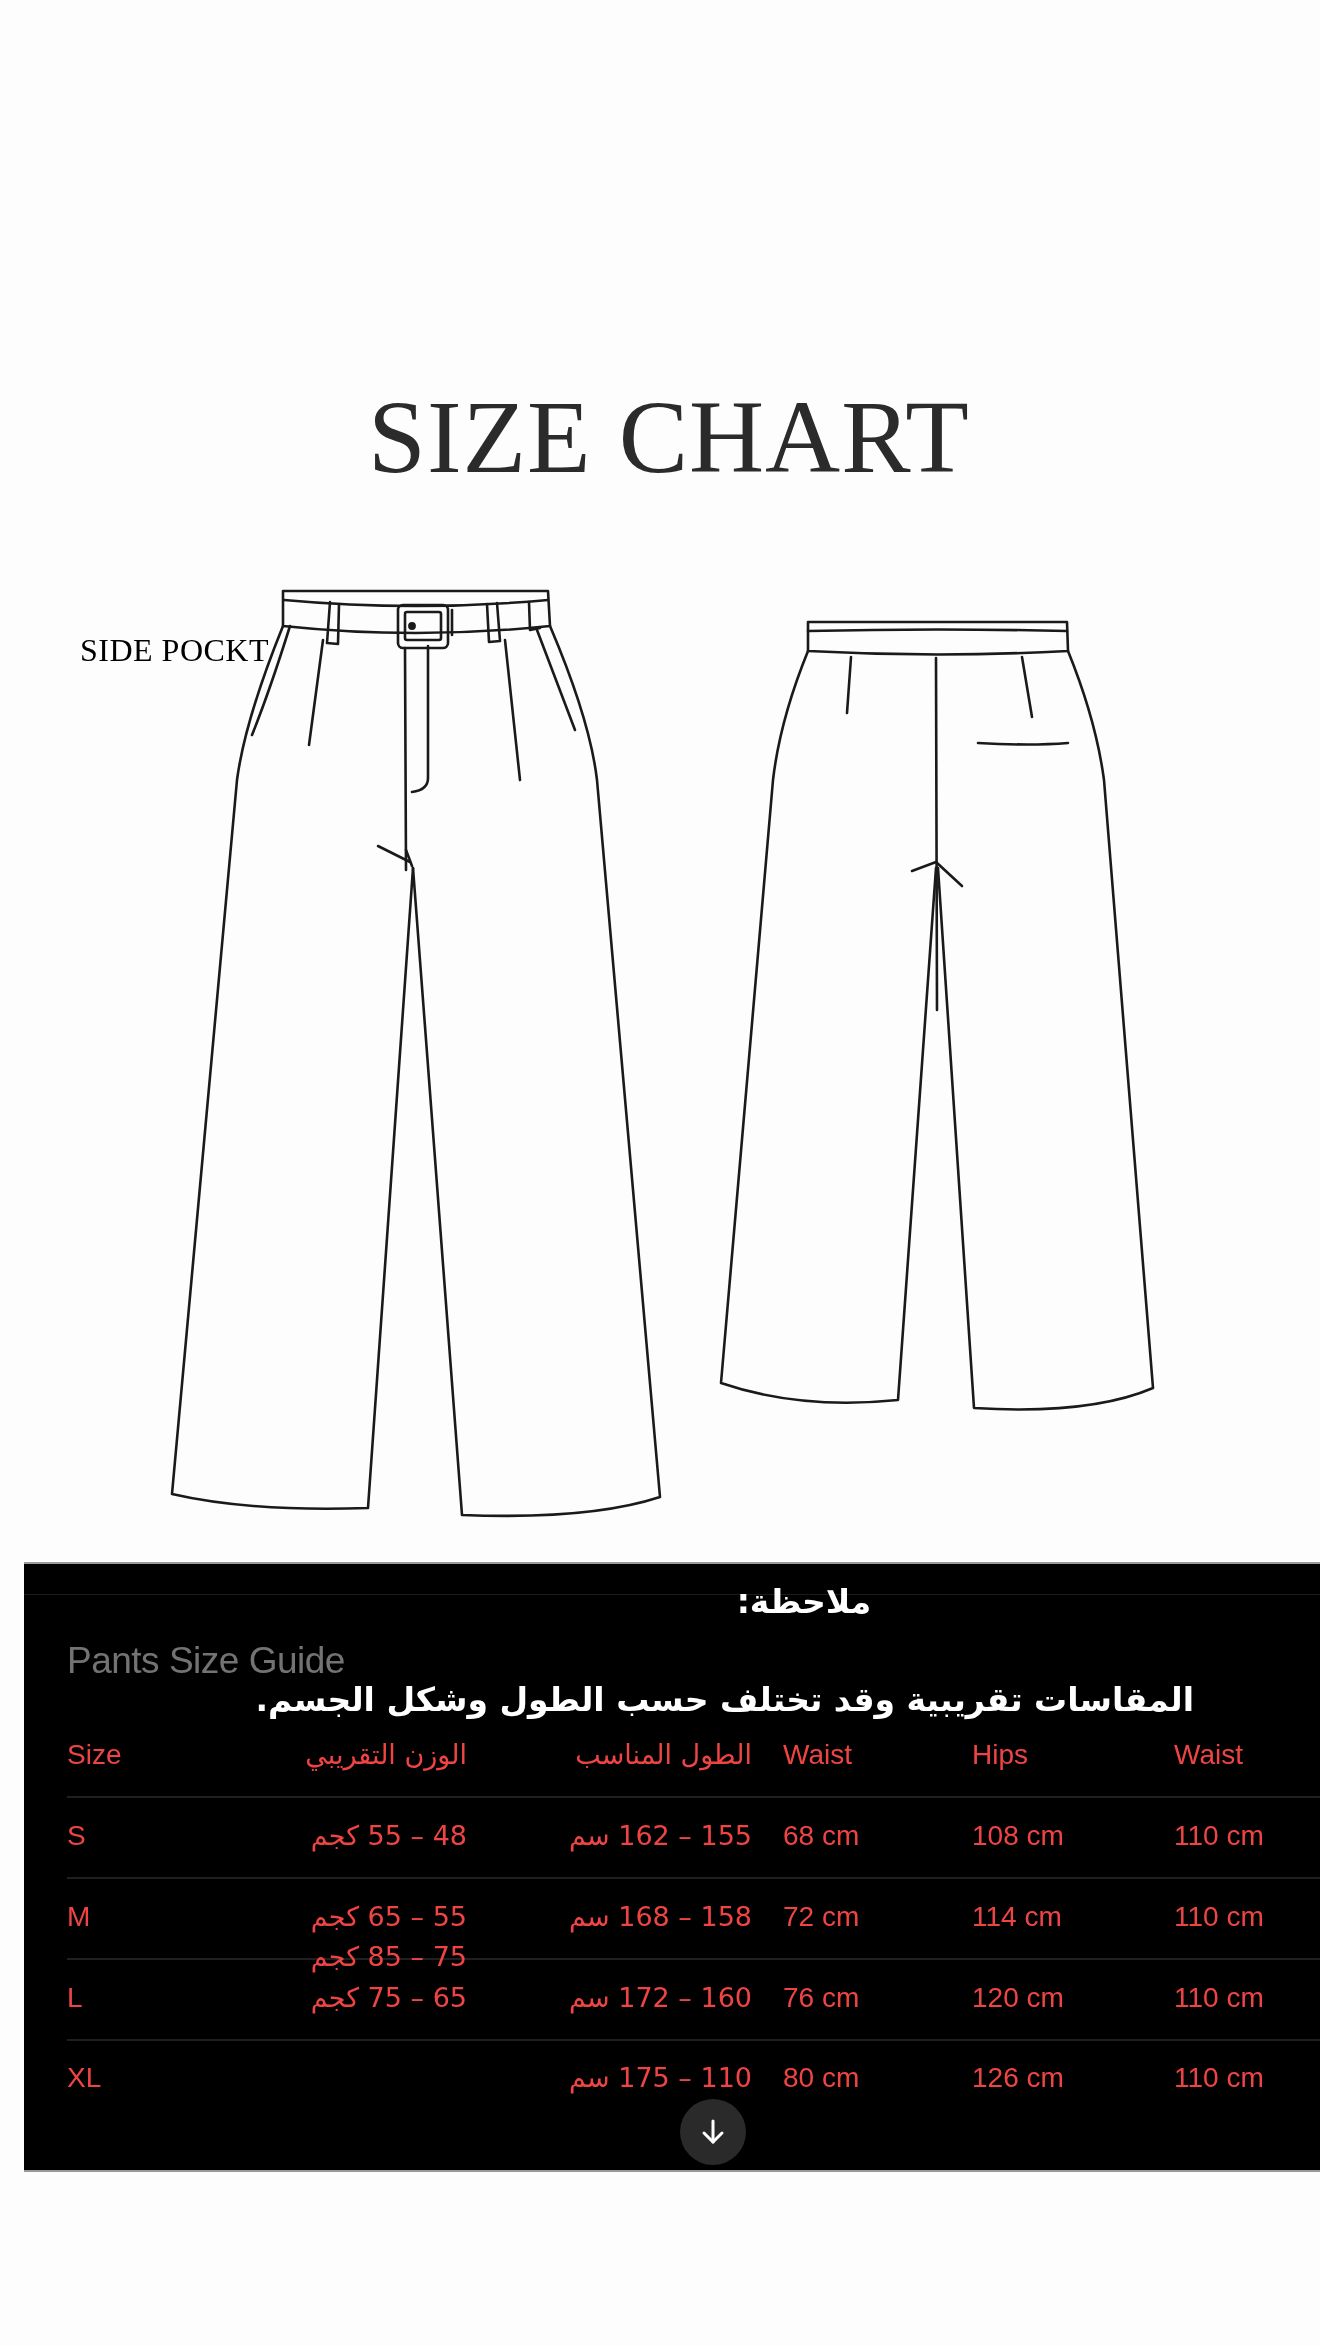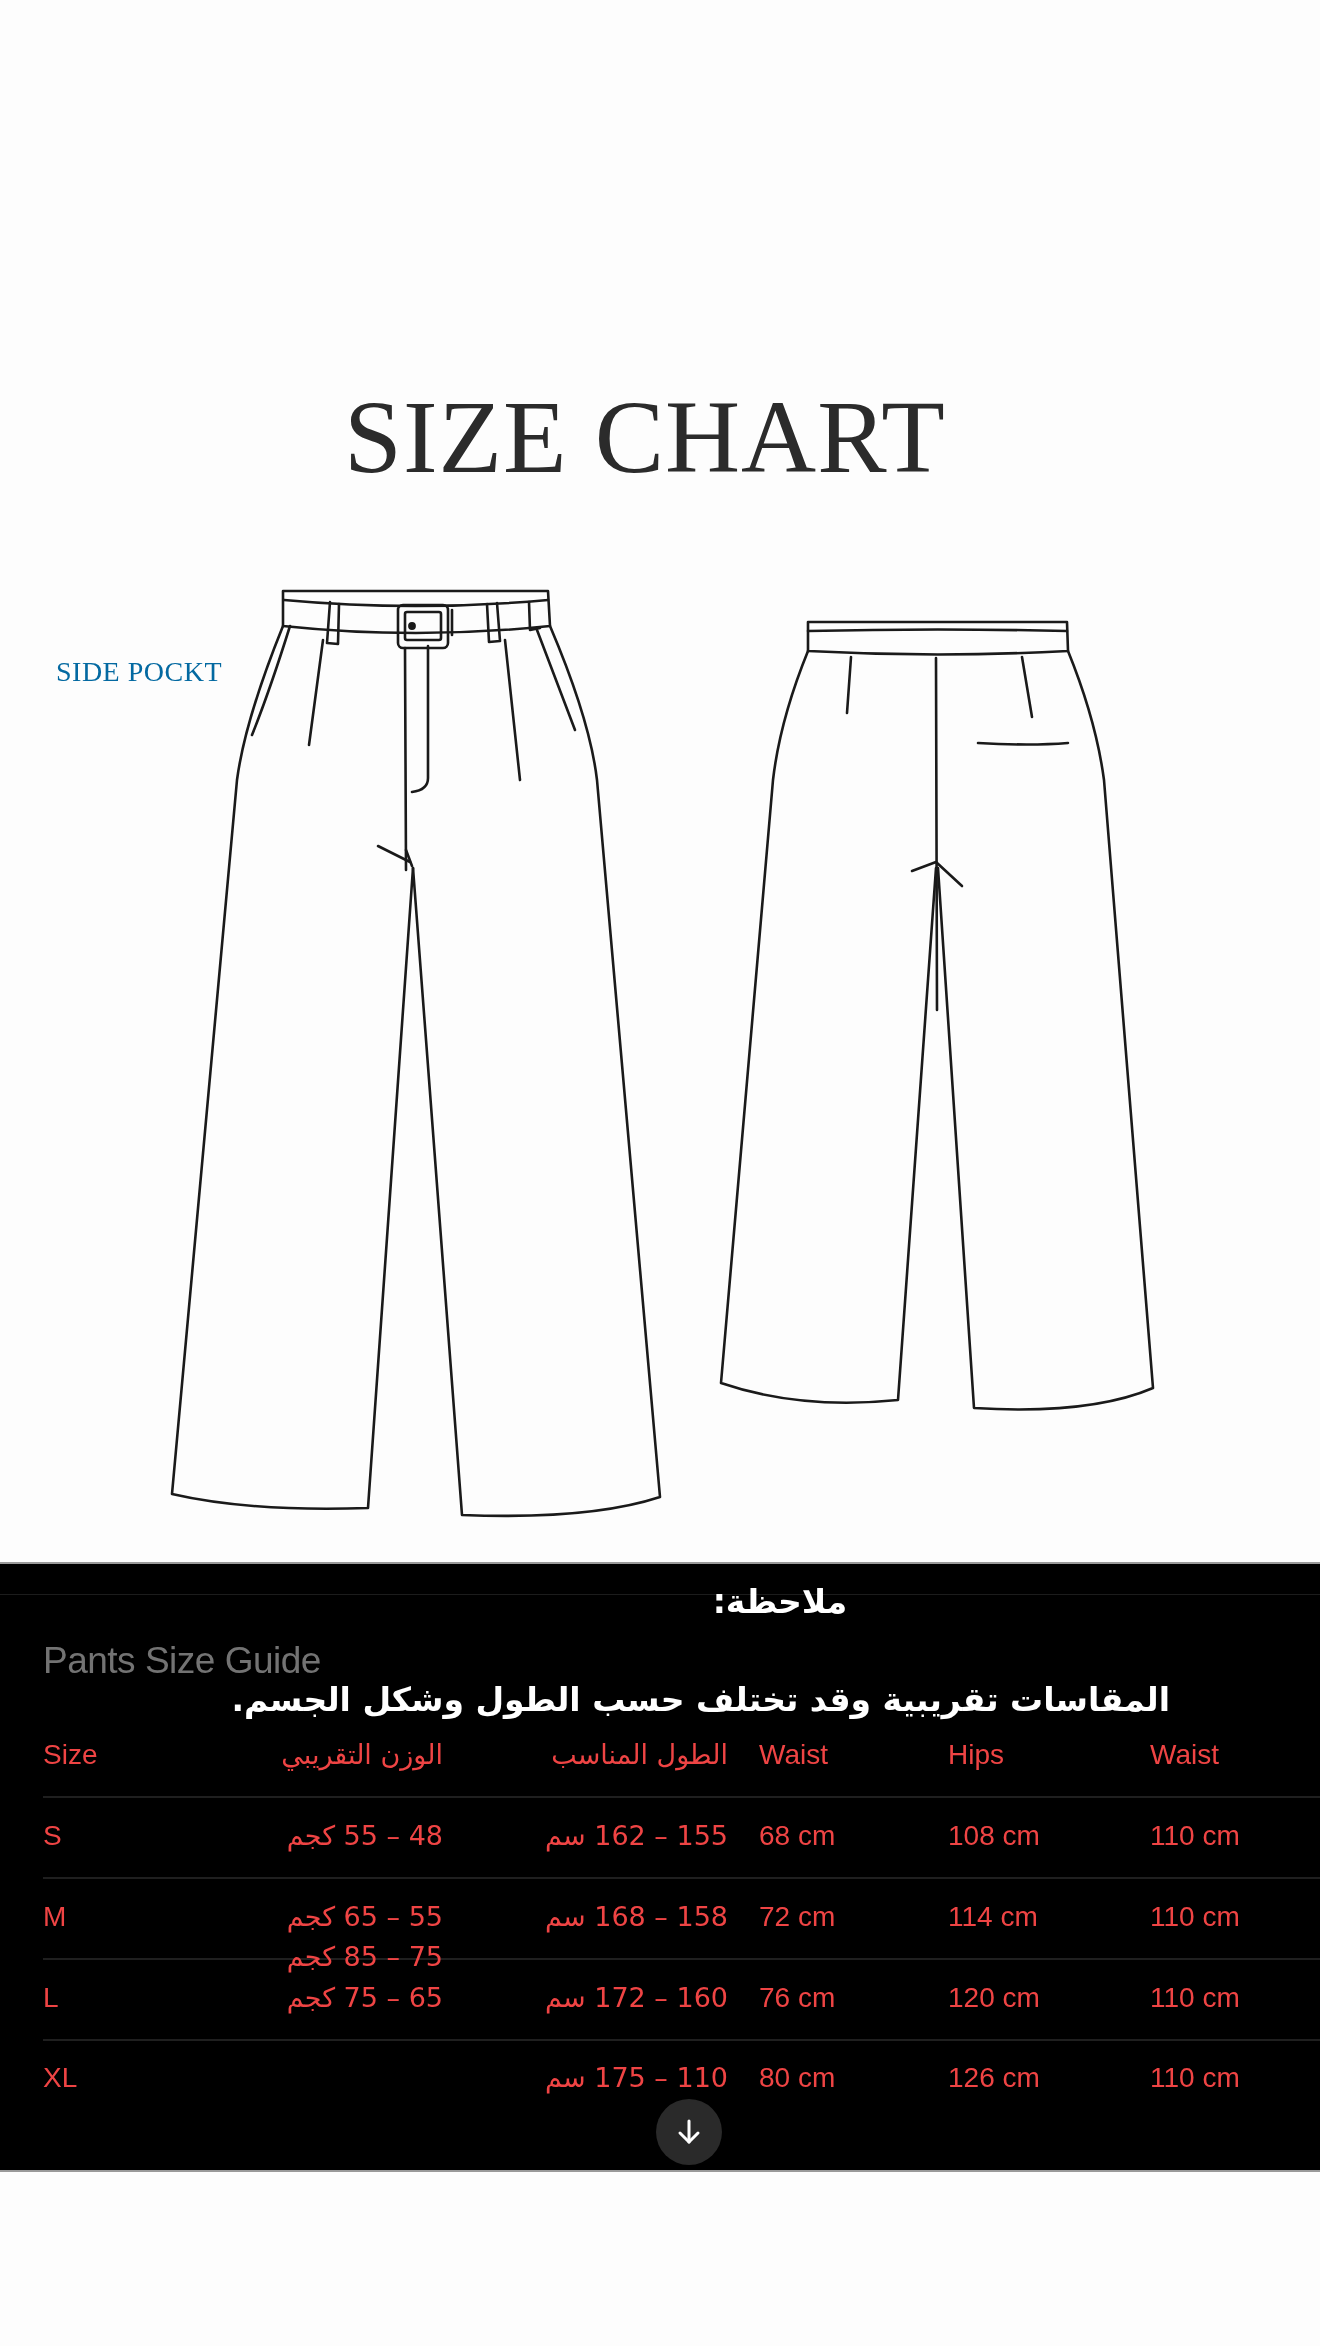--- a/index.html
+++ b/index.html
@@ -1,31 +1,31 @@
 <!DOCTYPE html>
 <html><head>
   <meta charset="utf-8">
   <style>
     html, body { margin: 0; padding: 0; }
     body {
       width: 1320px; height: 2346px; position: relative; overflow: hidden;
       background: #fdfdfd;
       font-family: "Liberation Sans", "DejaVu Sans", sans-serif;
     }
-    .abs { position: absolute; }
+    .abs { position: absolute; margin-left: 24px; }
     .chart-title {
       left: 0; width: 1290px; top: 385px; text-align: center;
       font-family: "Liberation Serif", "DejaVu Serif", serif;
       font-size: 104px; line-height: 1; color: #2b2b2b; letter-spacing: 1px;
       white-space: nowrap;
     }
     .side-label {
-      left: 56px; top: 656px;
+      left: 56px; top: 632px;
       font-family: "Liberation Serif", "DejaVu Serif", serif;
-      font-size: 28px; color: #0369a1; white-space: nowrap; letter-spacing: 0.5px;
+      font-size: 32px; color: #000000; white-space: nowrap; letter-spacing: 0.5px;
     }
     svg.drawing { position: absolute; left: 0; top: 0; }
     .panel {
       left: 0; top: 1562px; width: 1320px; height: 610px;
       background: #000; border-top: 2px solid #9a9a9a; border-bottom: 2px solid #9a9a9a;
       box-sizing: border-box;
     }
     .panel-topline {
       left: 0; top: 1594px; width: 1320px; height: 1px; background: #1c1c1c;
     }

